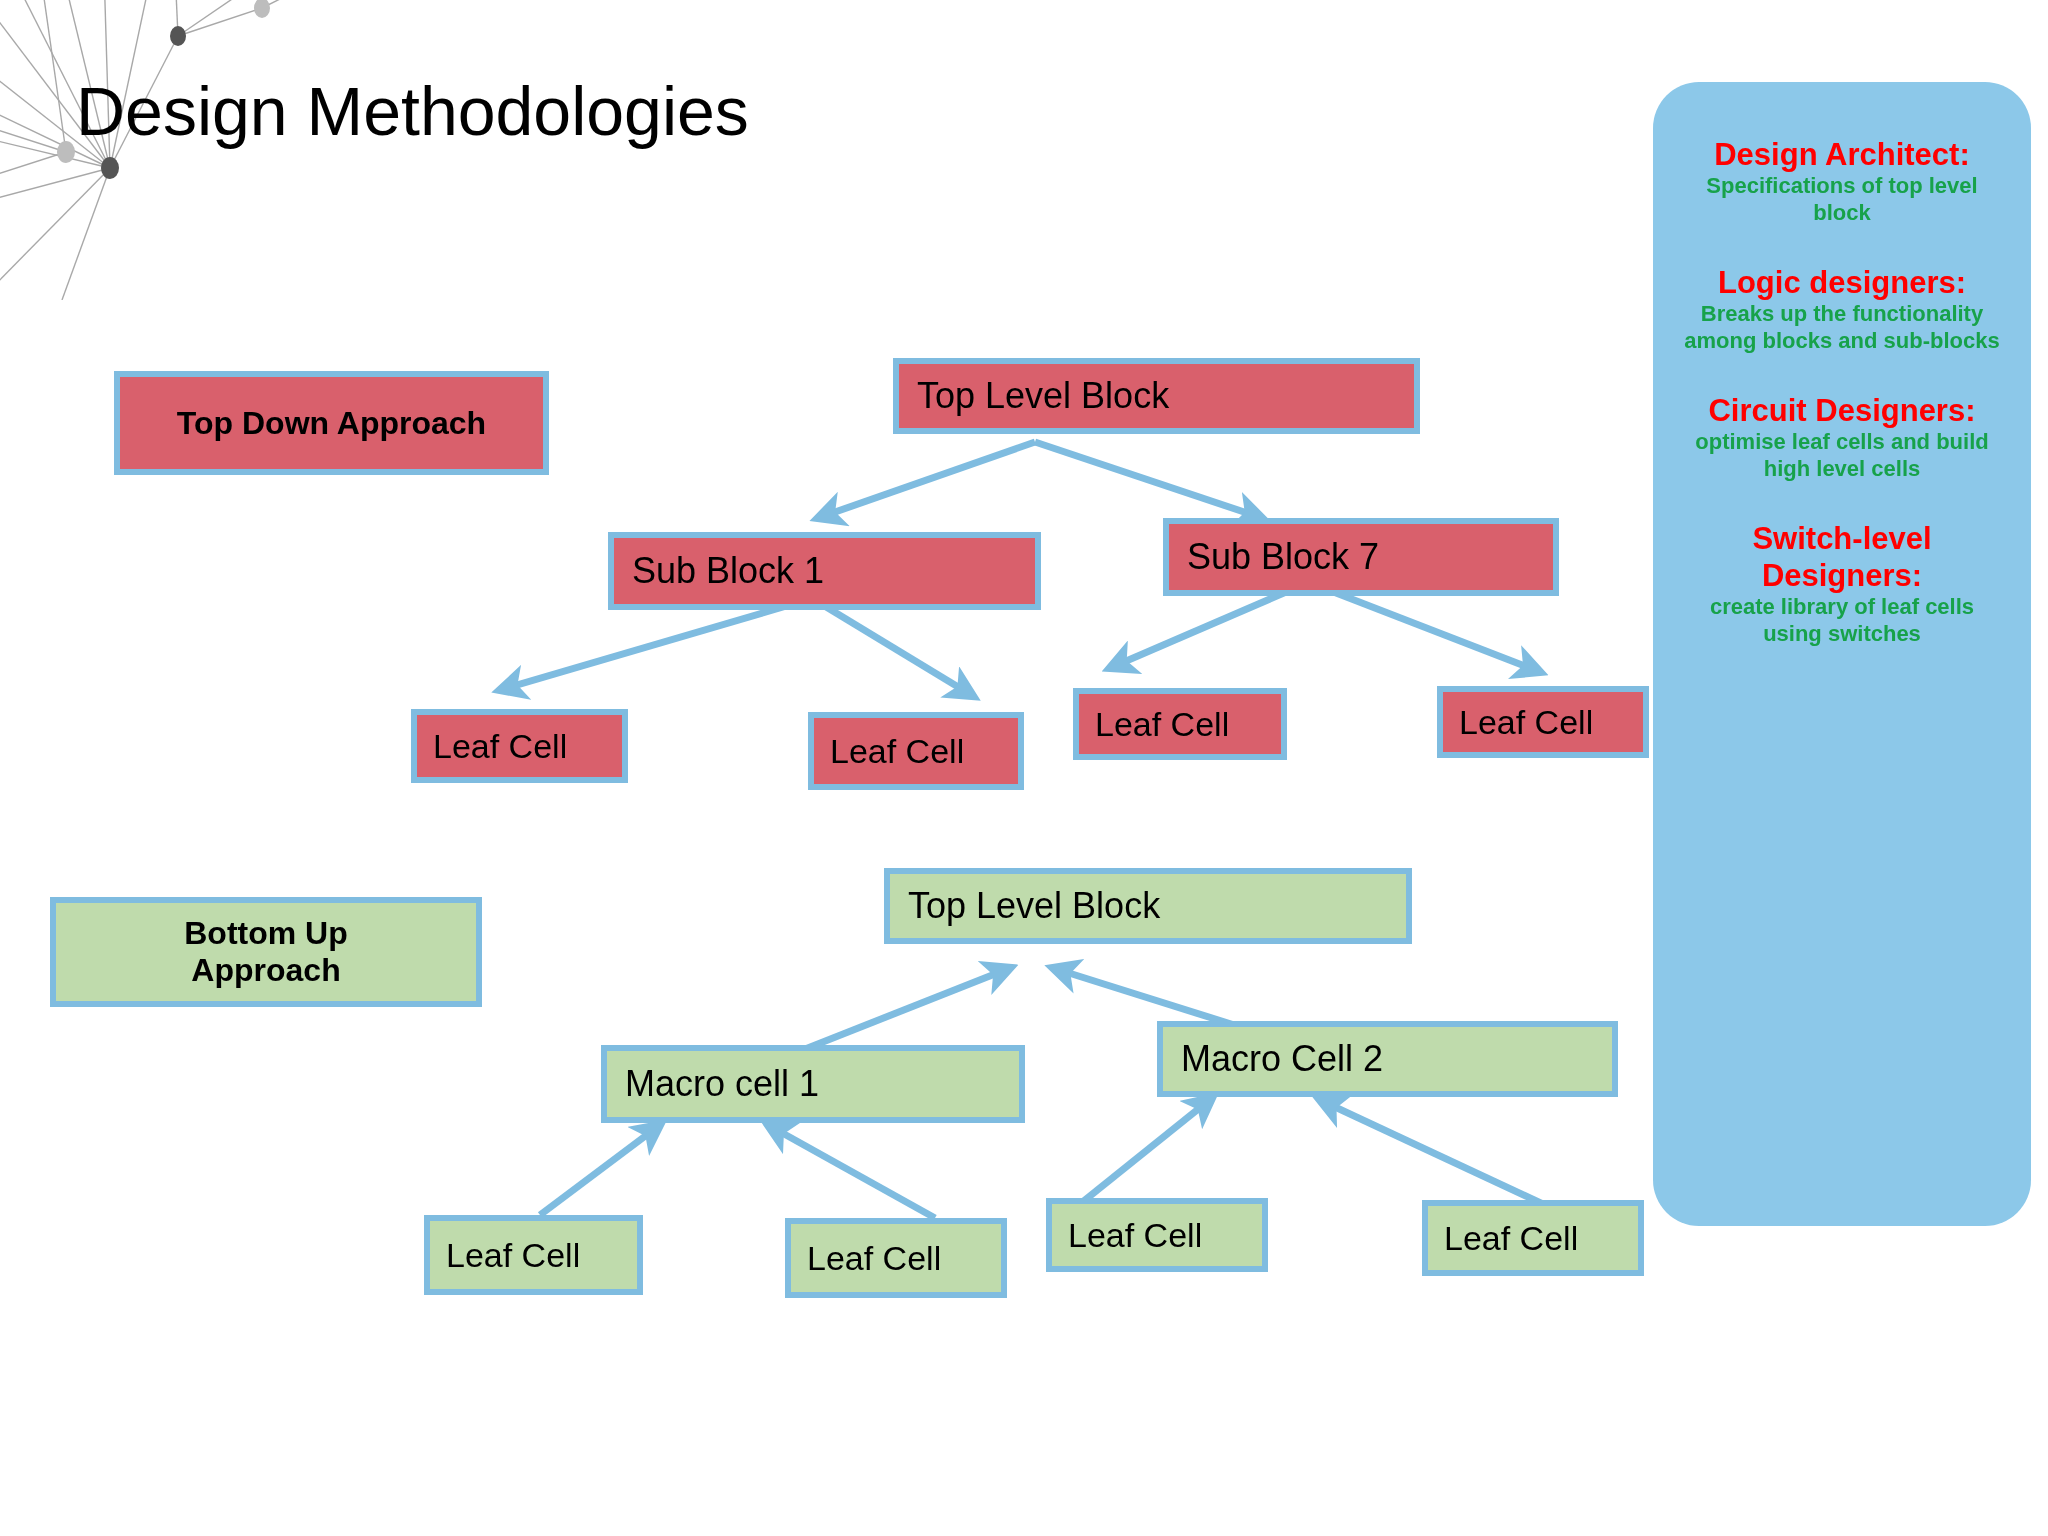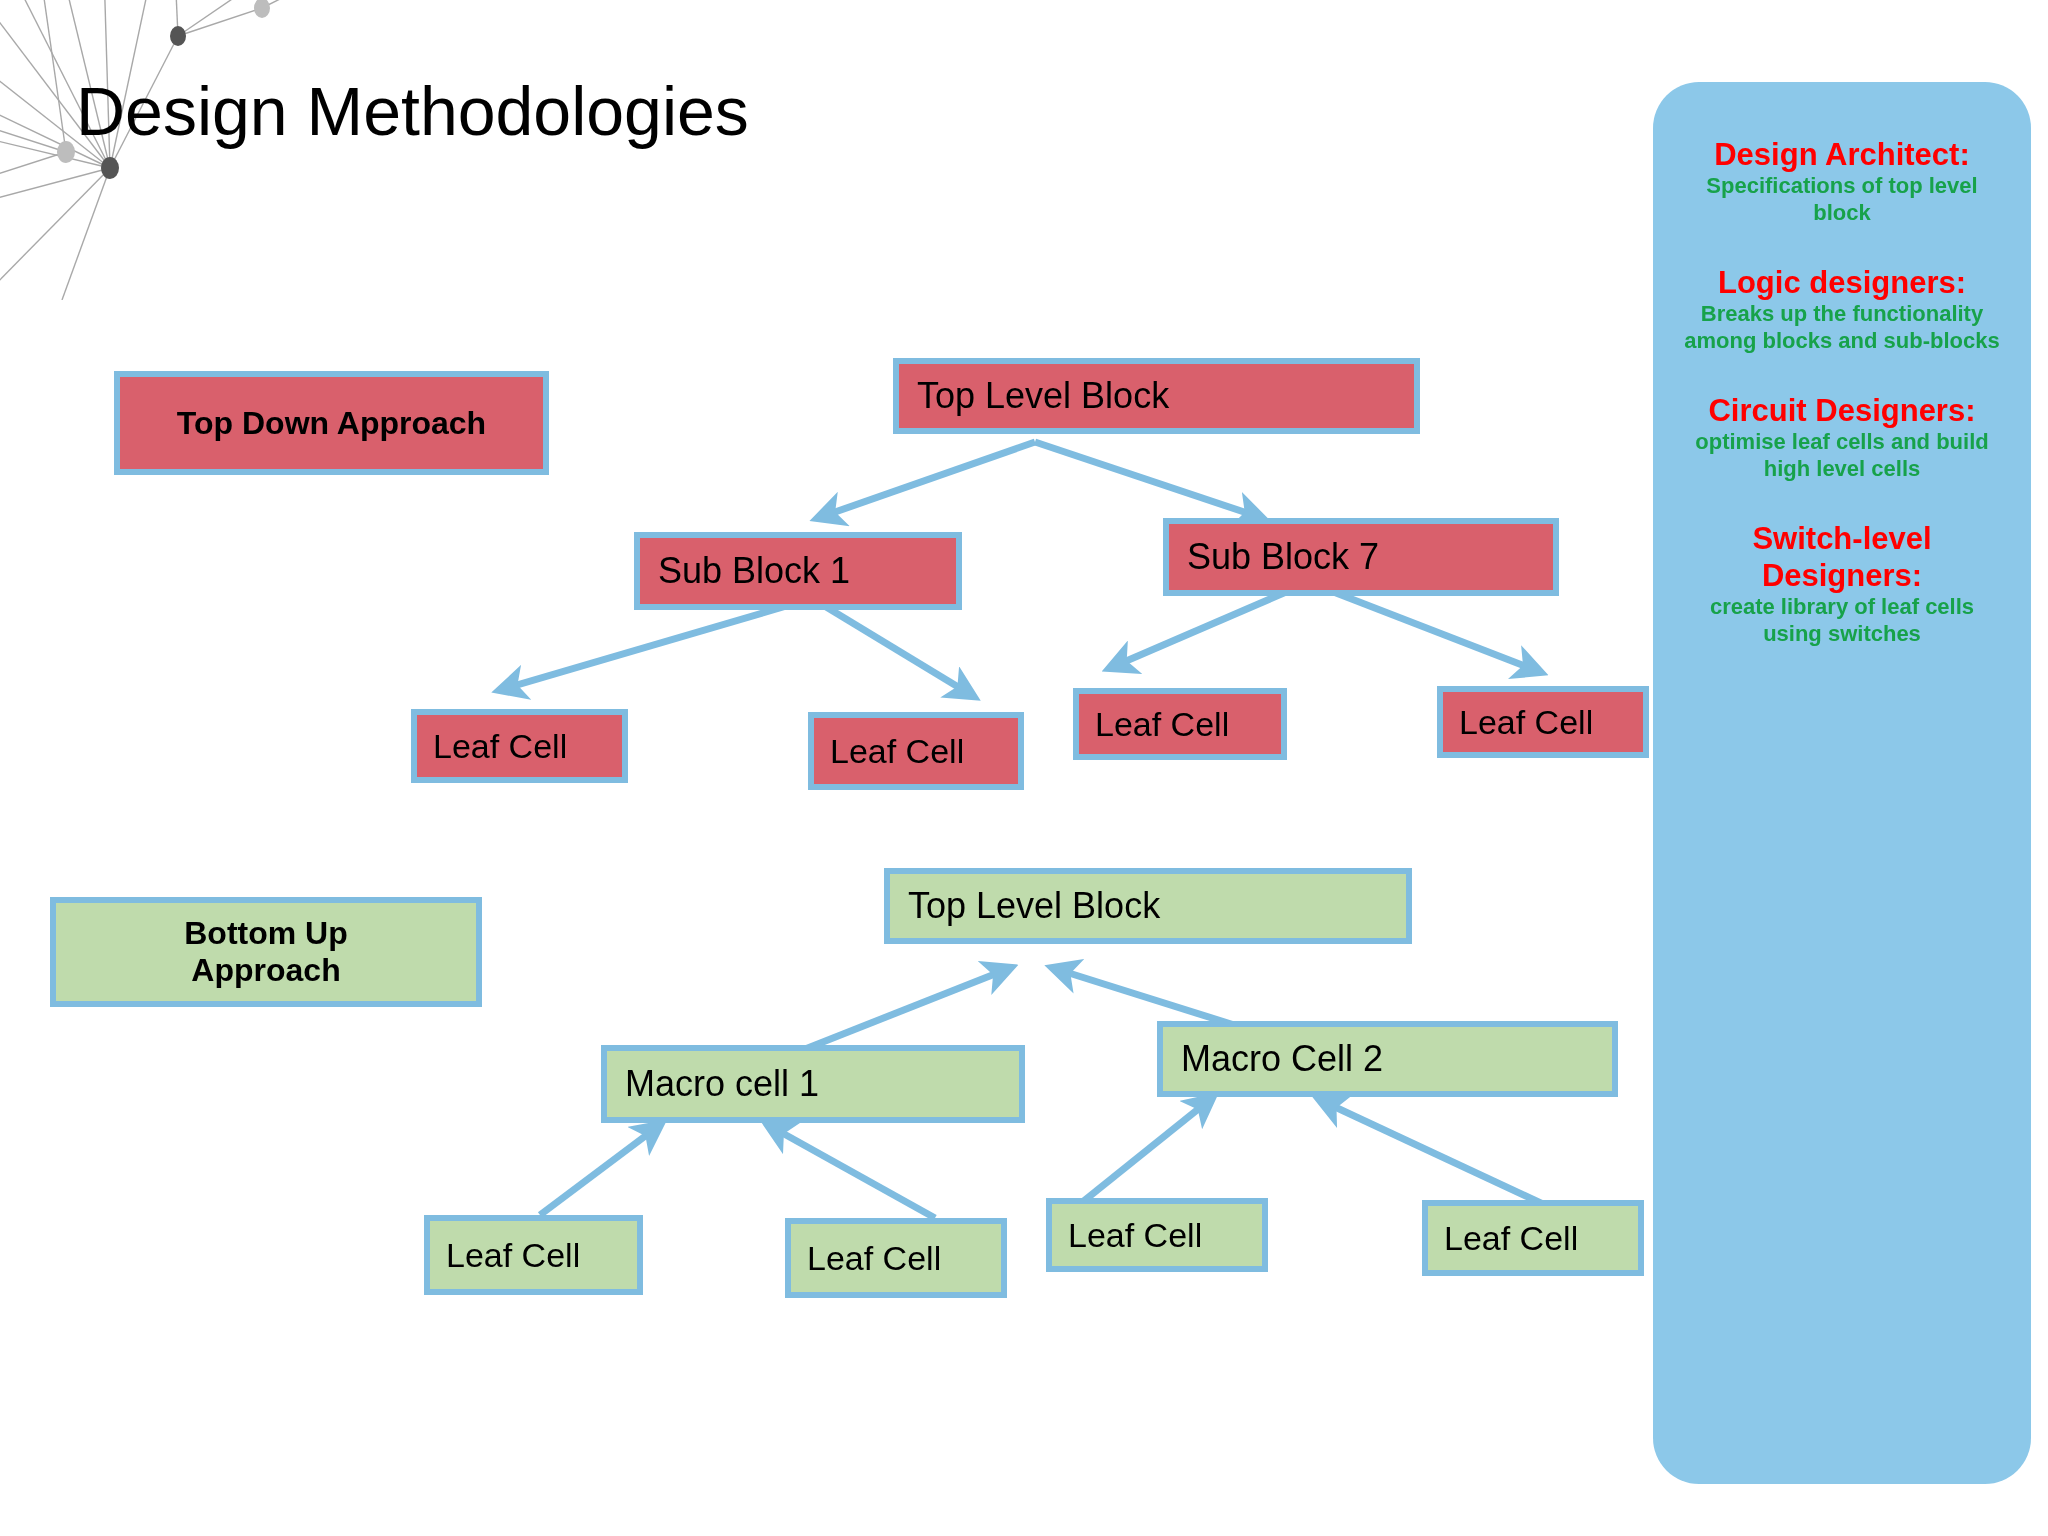--- a/index.html
+++ b/index.html
@@ -76,21 +76,21 @@
     padding-left: 16px;
     font-size: 34px;
   }
 
   
   #side-panel {
     position: absolute;
     left: 1653px;
     top: 82px;
     width: 378px;
-    height: 1402px;
+    height: 1144px;
     background: #8CC8E9;
     border-radius: 46px;
     box-sizing: border-box;
     padding: 54px 26px 20px 26px;
     text-align: center;
     line-height: 1.20;
   }
   .panel-group { margin-bottom: 38px; }
   .panel-group:last-child { margin-bottom: 0; }
   .panel-head {
@@ -188,21 +188,21 @@
   </svg>
 
   <div class="node node-red node-label-center" style="left:66px; top:371px; width:435px; height:104px;margin-left:48px;">
     <span>Top Down Approach</span>
   </div>
 
   <div class="node node-red node-label-left" style="left:893px; top:358px; width:527px; height:76px;">
     <span>Top Level Block</span>
   </div>
 
-  <div class="node node-red node-label-left" style="left:608px; top:532px; width:328px; height:78px;margin-left:26px;">
+  <div class="node node-red node-label-left" style="left:608px; top:532px; width:433px; height:78px;">
     <span>Sub Block 1</span>
   </div>
 
   <div class="node node-red node-label-left" style="left:1163px; top:518px; width:396px; height:78px;">
     <span>Sub Block 7</span>
   </div>
 
   <div class="node node-red node-leaf" style="left:411px; top:709px; width:217px; height:74px;">
     <span>Leaf Cell</span>
   </div>

